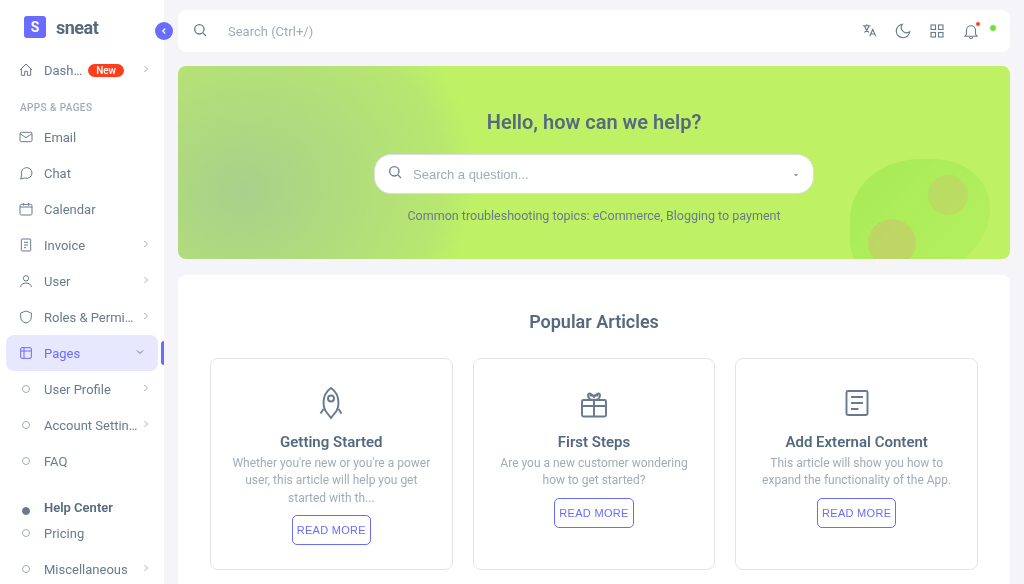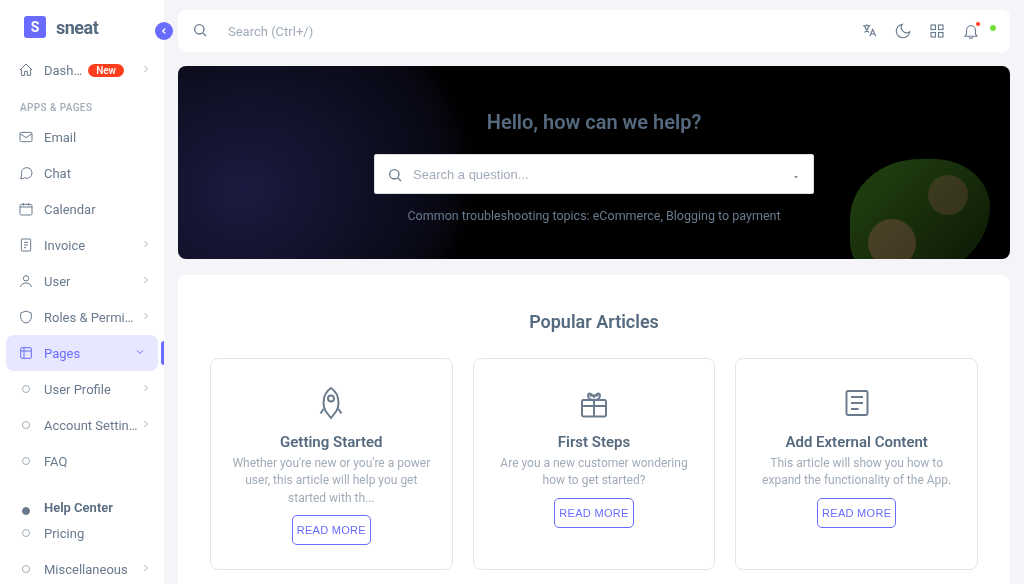--- a/index.html
+++ b/index.html
@@ -40,25 +40,25 @@
     .topbar-actions { display: flex; align-items: center; gap: 16px; }
     .topbar-icon { width: 18px; height: 18px; display: flex; align-items: center; justify-content: center; color: #697a8d; position: relative; }
     .topbar-icon svg { width: 18px; height: 18px; stroke: currentColor; fill: none; stroke-width: 1.5; }
     .notif-dot { position: absolute; top: -1px; right: -1px; width: 6px; height: 6px; border-radius: 50%; background: #ff3e1d; border: 1px solid #fff; }
     .avatar { width: 28px; height: 28px; border-radius: 50%; background: linear-gradient(135deg,#e8c4a0,#d4a574); position: relative; overflow: hidden; }
     .avatar::after { content: ""; position: absolute; inset: 0; background: radial-gradient(circle at 50% 35%, #f2d5b8 25%, transparent 26%), radial-gradient(ellipse at 50% 75%, #5a6978 40%, transparent 41%); }
     .avatar-dot { position: absolute; bottom: -1px; right: -1px; width: 8px; height: 8px; background: #71dd37; border-radius: 50%; border: 1px solid #fff; }
 
     .content { flex: 1; padding: 14px; overflow-y: auto; }
 
-    .hero { background: #000000; border-radius: 8px; padding: 44px 24px 36px; text-align: center; position: relative; overflow: hidden; }
+    .hero { background: #bef264; border-radius: 8px; padding: 44px 24px 36px; text-align: center; position: relative; overflow: hidden; }
     .hero::before { content: ""; position: absolute; left: -30px; top: -30px; width: 340px; height: 340px; background: radial-gradient(ellipse at 30% 40%, rgba(105,108,255,0.25), rgba(105,108,255,0.08) 60%, transparent 70%); transform: rotate(-15deg); }
     .hero::after { content: ""; position: absolute; right: 20px; bottom: -20px; width: 140px; height: 120px; background: radial-gradient(circle at 30% 70%, rgba(255,120,140,0.2) 18%, transparent 19%), radial-gradient(circle at 70% 30%, rgba(255,120,140,0.15) 15%, transparent 16%), linear-gradient(135deg, rgba(113,221,55,0.3), rgba(113,221,55,0.1)); border-radius: 50% 40% 60% 30%; }
     .hero h2 { font-size: 20px; font-weight: 600; color: #566a7f; margin-bottom: 20px; position: relative; z-index: 1; }
-    .hero-search { position: relative; z-index: 1; max-width: 440px; margin: 0 auto 14px; background: #fff; border: 1px solid #d9dee3; border-radius: 2px; height: 40px; display: flex; padding: 12px 12px; gap: 10px; }
+    .hero-search { position: relative; z-index: 1; max-width: 440px; margin: 0 auto 14px; background: #fff; border: 1px solid #d9dee3; border-radius: 17px; height: 40px; display: flex; align-items: center; padding: 12px 12px; gap: 10px; }
     .hero-search input { border: 0; flex: 1; outline: none; font-size: 13px; color: #697a8d; background: transparent; }
     .hero-search input::placeholder { color: #a1acb8; }
     .hero-sub { position: relative; z-index: 1; font-size: 12.5px; color: #697a8d; }
 
     .section { background: #fff; border-radius: 8px; margin-top: 16px; padding: 36px 32px 48px; }
     .section h3 { text-align: center; font-size: 18px; font-weight: 600; color: #566a7f; margin-bottom: 26px; }
     .cards { display: grid; grid-template-columns: repeat(3, 1fr); gap: 20px; }
     .card { border: 1px solid #e3e5e8; border-radius: 8px; padding: 24px 18px; text-align: center; display: flex; flex-direction: column; align-items: center; }
     .card-icon { width: 40px; height: 40px; margin-bottom: 10px; display: flex; align-items: center; justify-content: center; color: #697a8d; }
     .card-icon svg { width: 36px; height: 36px; stroke: currentColor; fill: none; stroke-width: 1.3; }

